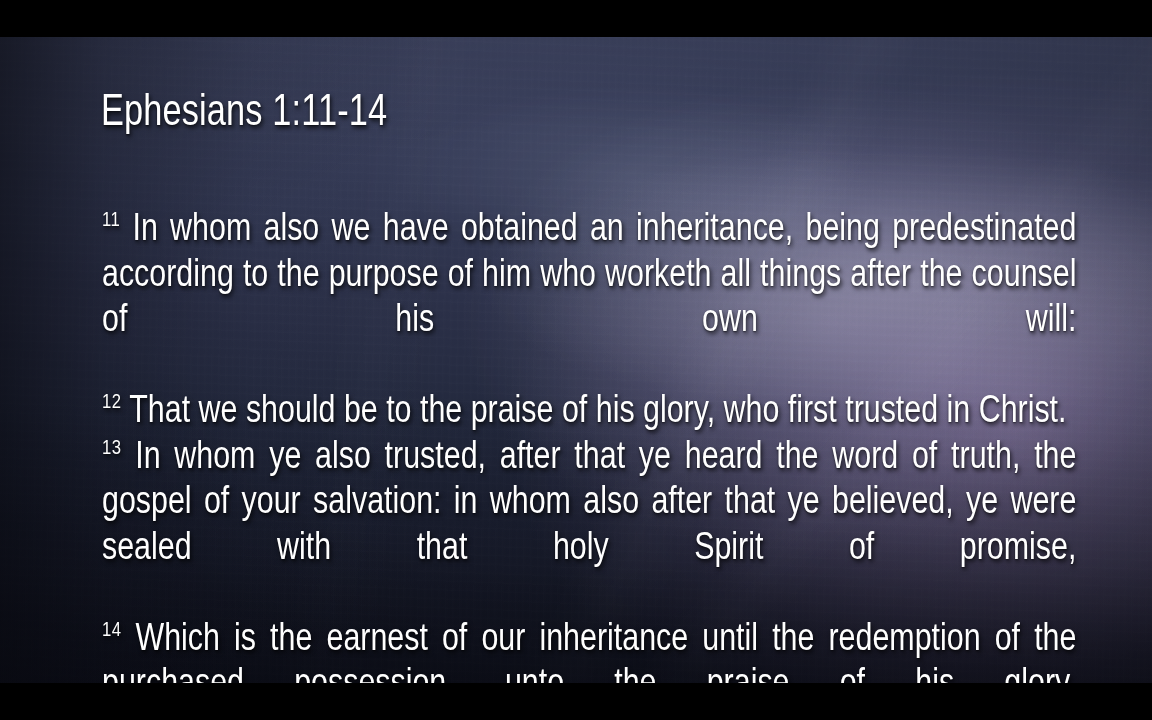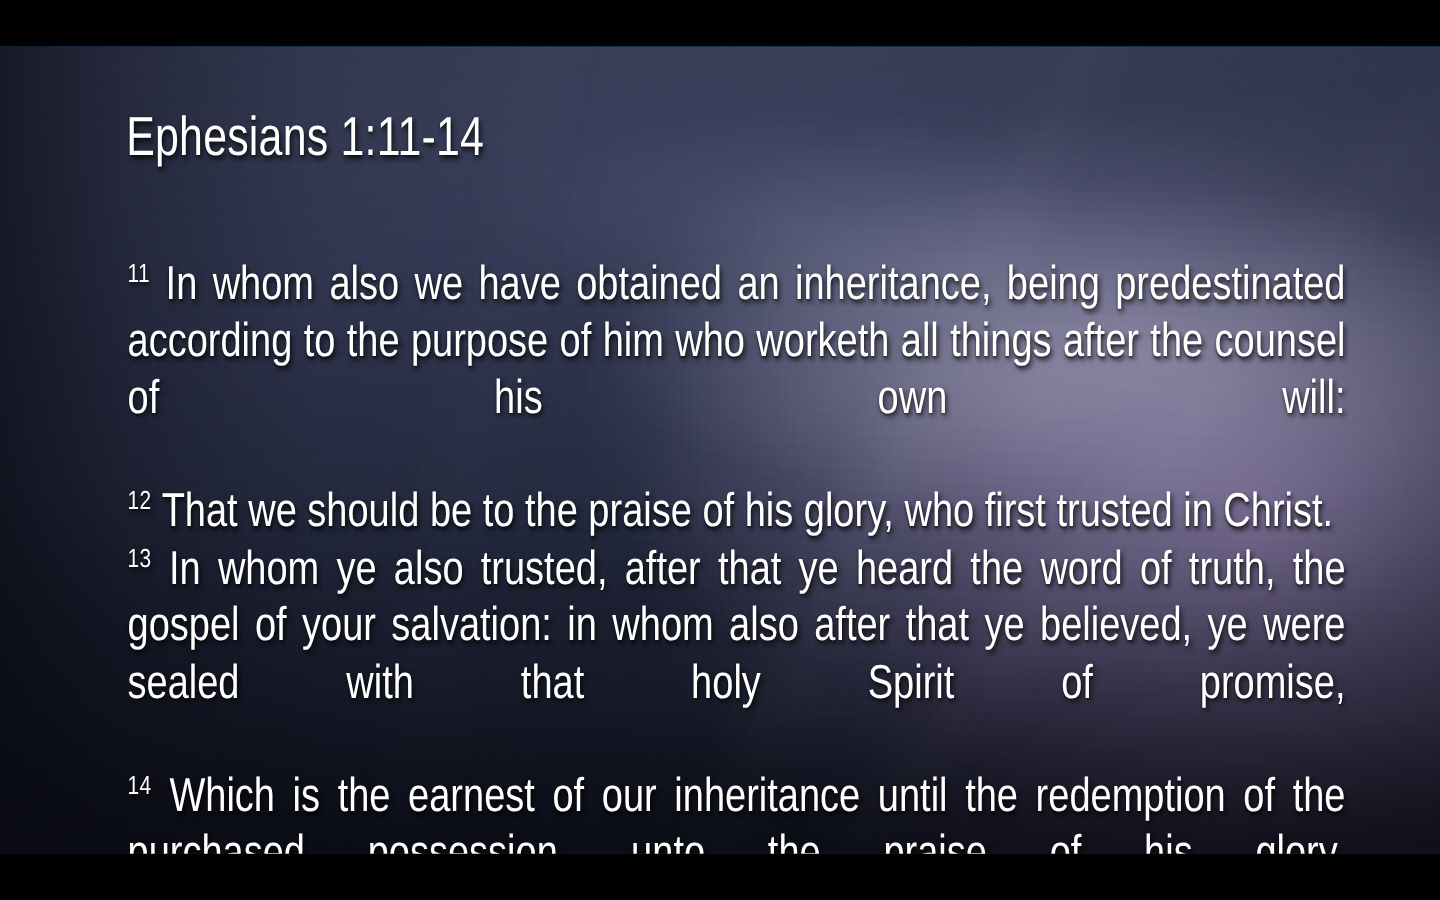--- a/index.html
+++ b/index.html
@@ -12,21 +12,21 @@
     width: 1152px;
     height: 720px;
     overflow: hidden;
     font-family: "Liberation Sans", sans-serif;
   }
 
   #slide {
     position: relative;
     width: 1152px;
     height: 720px;
-    background: #0c4a6e;
+    background: #701a75;
     overflow: hidden;
   }
 
   
   .letterbox {
     position: absolute;
     left: 0;
     width: 1152px;
     background: #000000;
     z-index: 40;

